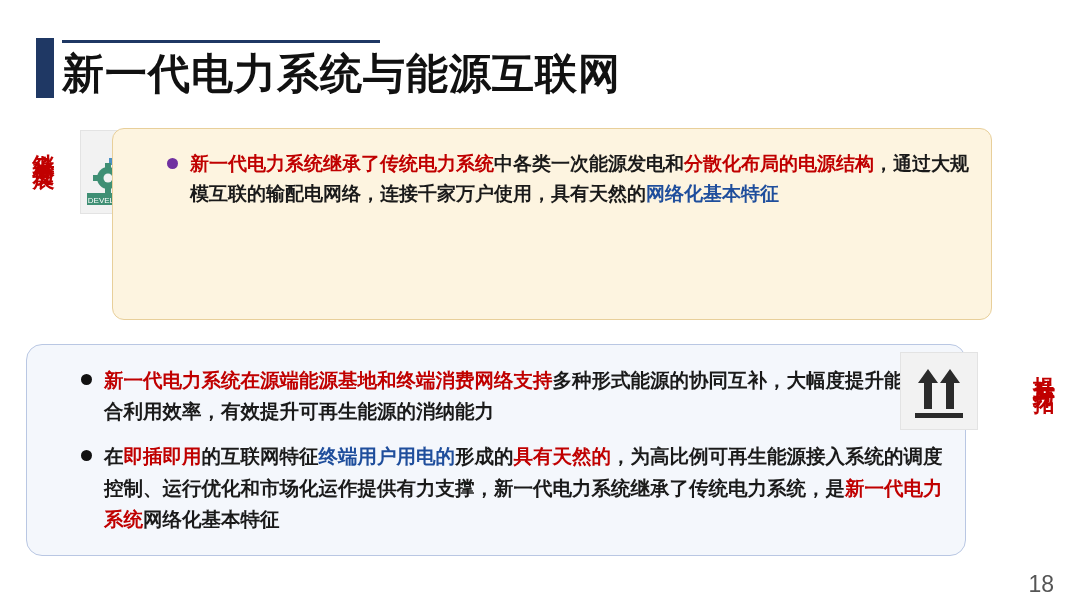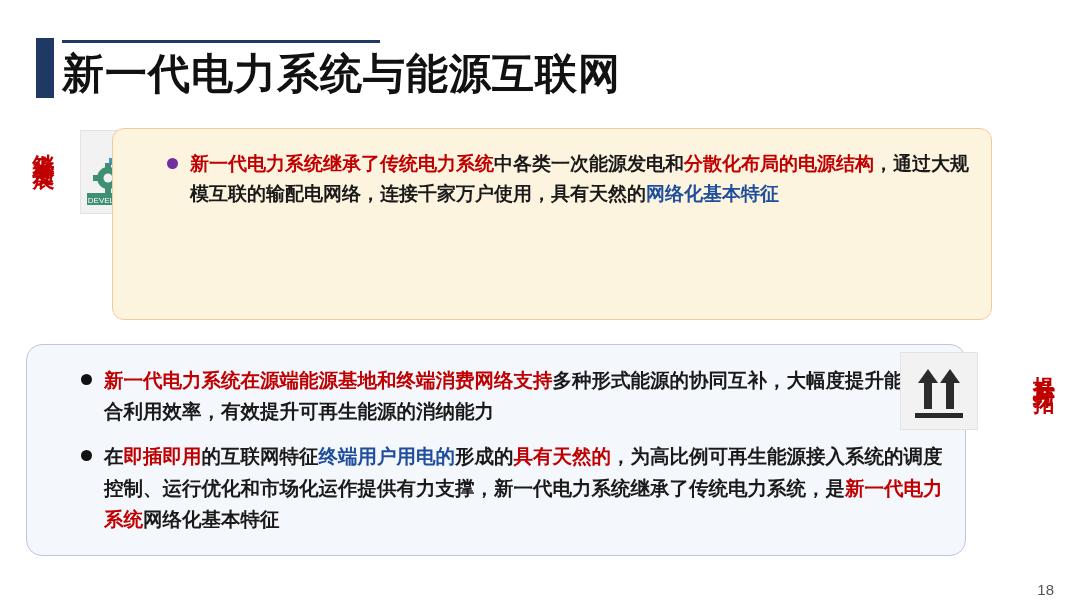--- a/index.html
+++ b/index.html
@@ -148,21 +148,21 @@
   .panel-bottom .btext { font-size: 19.5px; }
 
   .red   { color: #c00000; }
   .blue  { color: #1f4e9c; }
   .dark  { color: #1a1a1a; }
 
   .page-number {
     position: absolute;
     right: 26px;
     bottom: 10px;
-    font-size: 15px;
+    font-size: 23px;
     color: #555555;
   }
 </style>
 </head>
 <body>
 
 <div class="title-bar"></div>
 <div class="title-underline"></div>
 <div class="slide-title">新一代电力系统与能源互联网</div>
 

